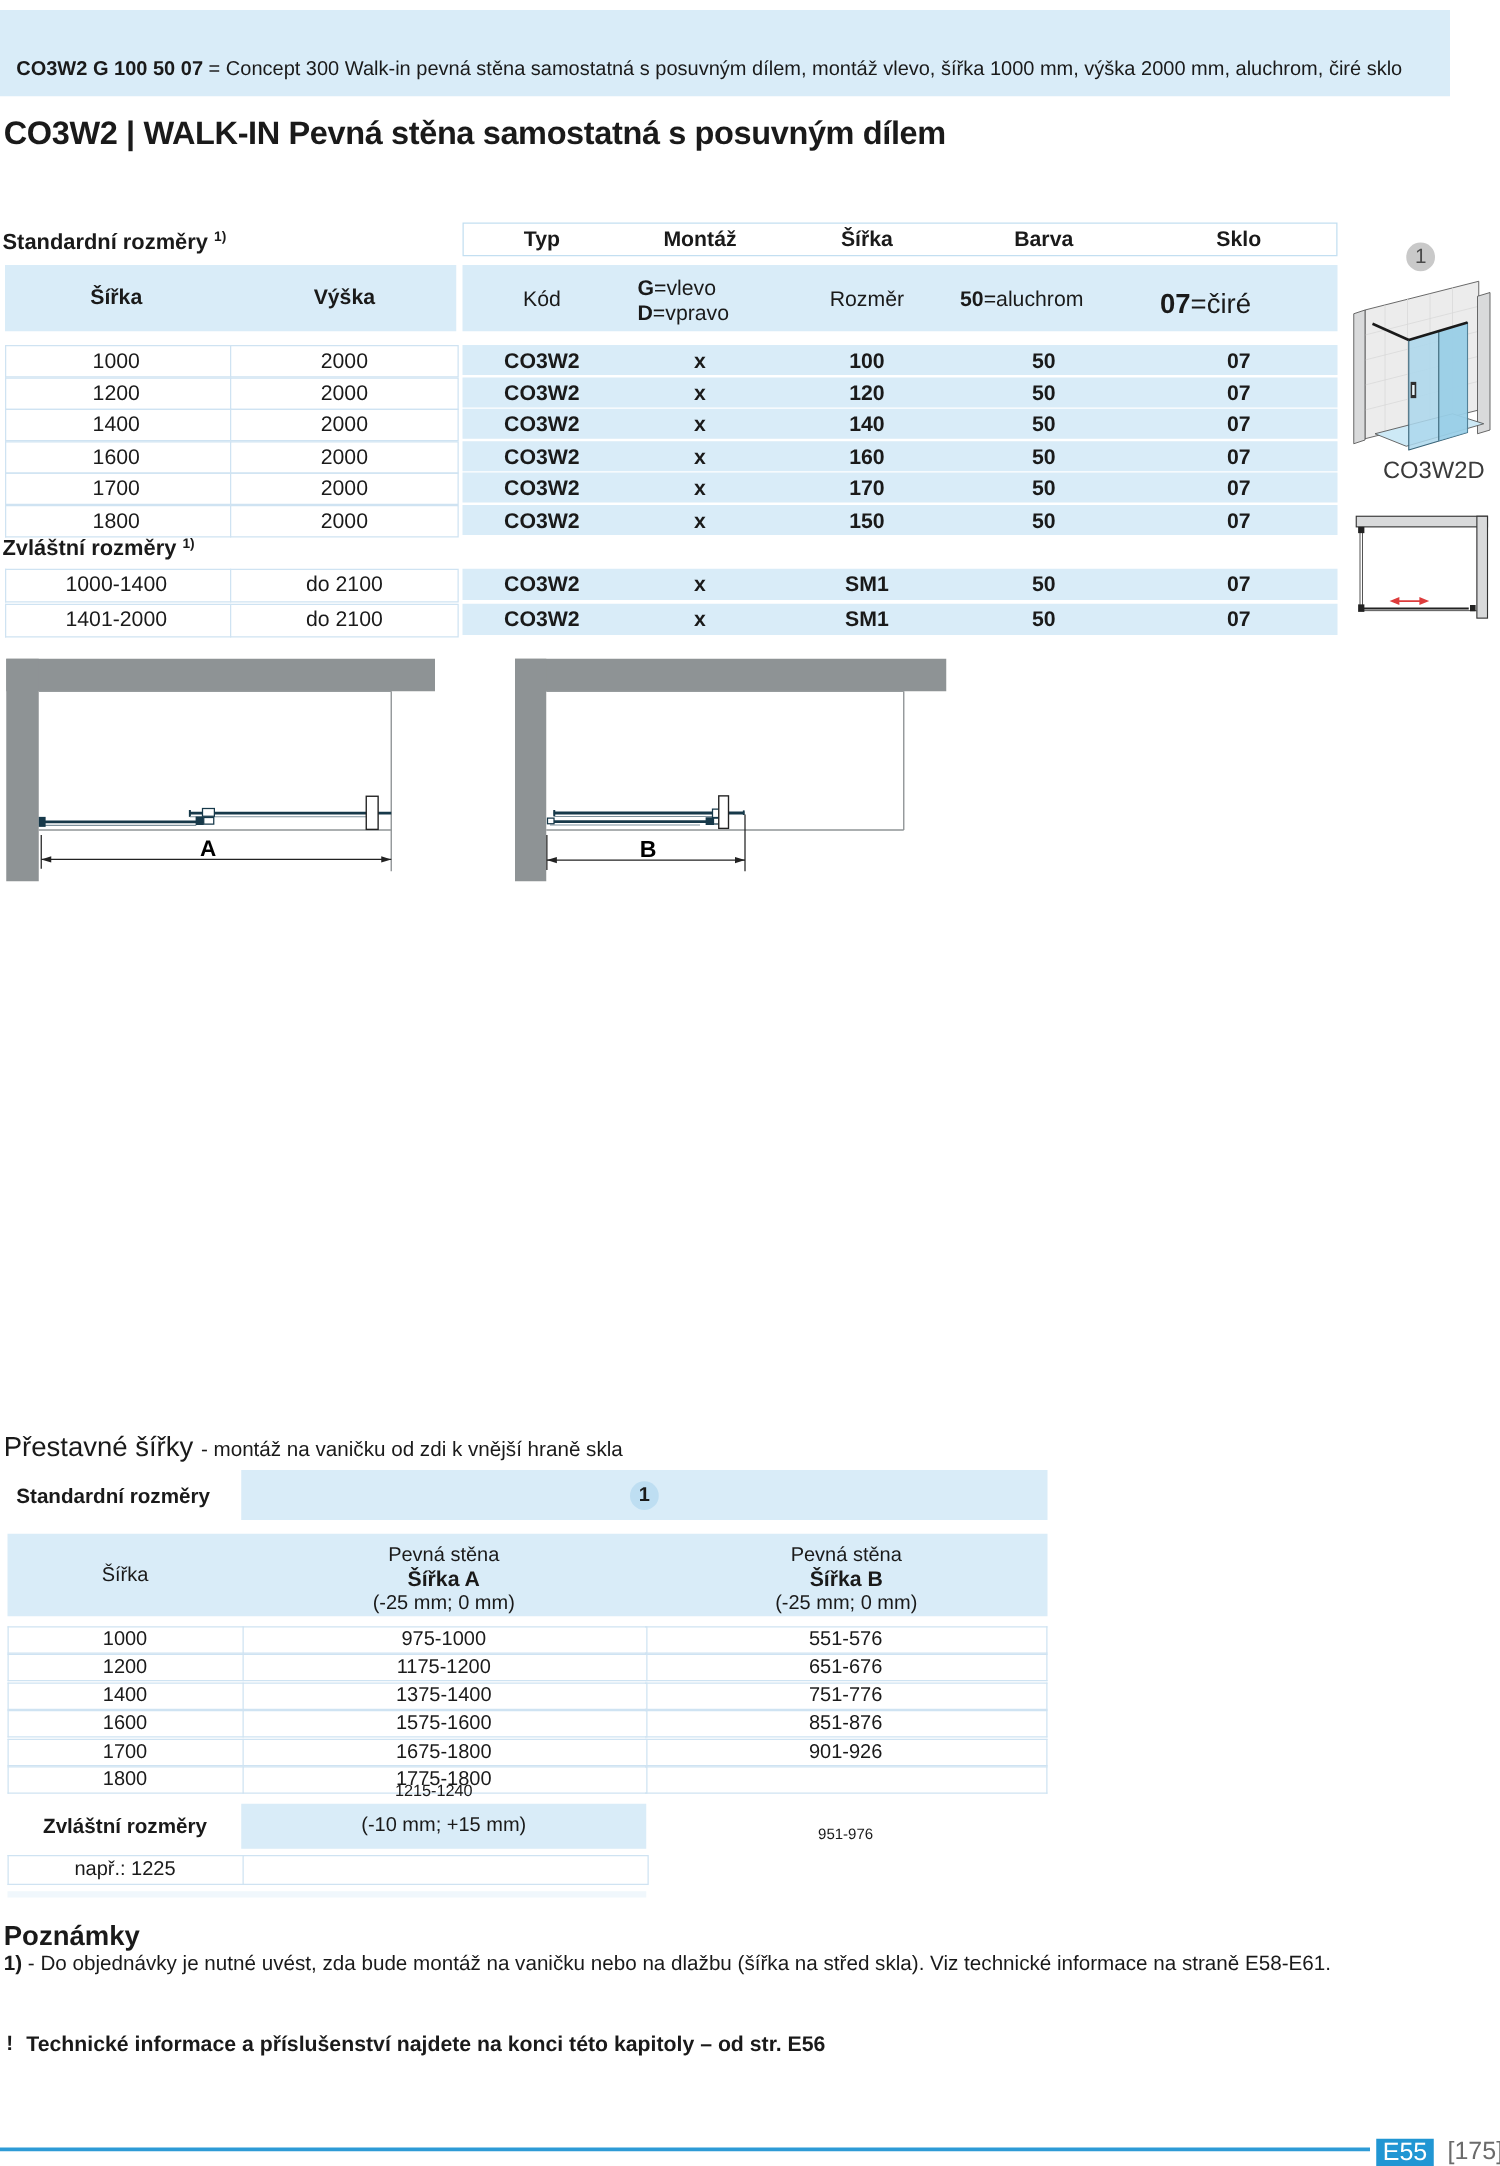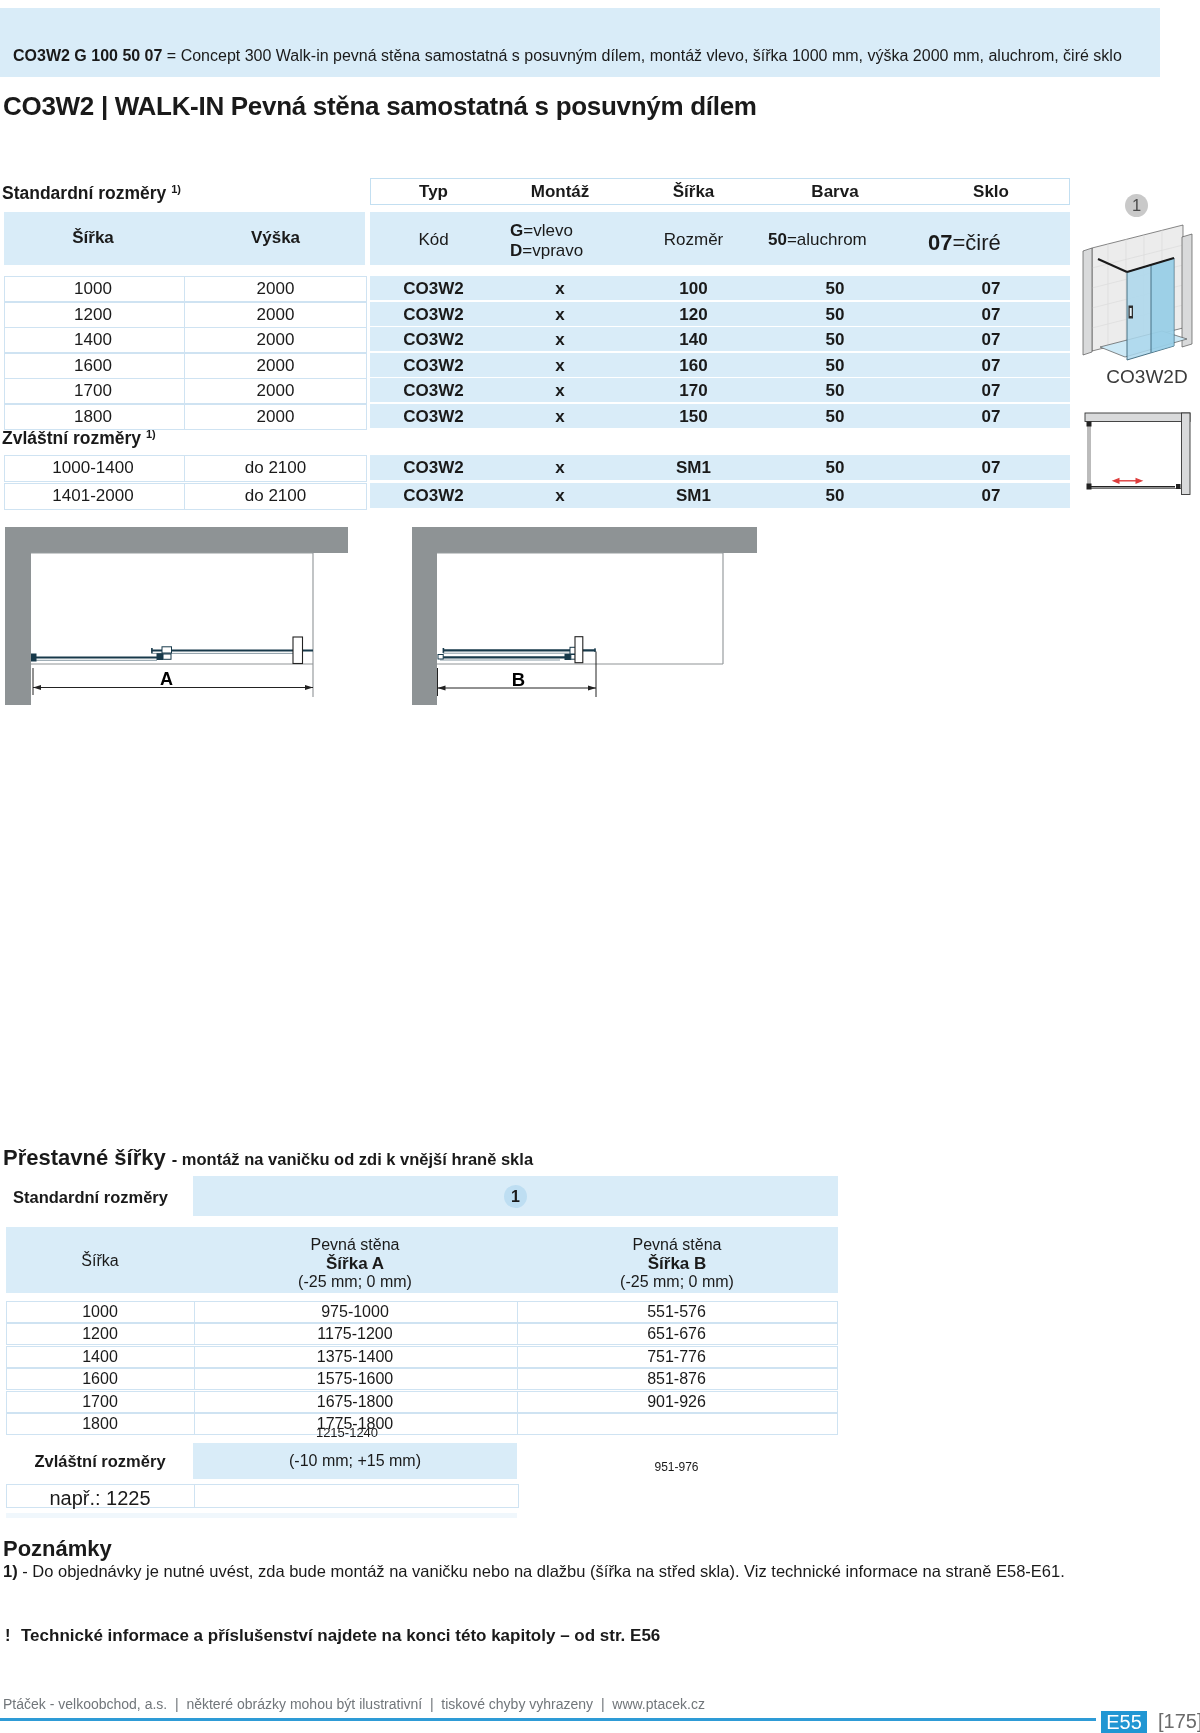--- a/index.html
+++ b/index.html
@@ -198,21 +198,21 @@
 <g stroke="#222" stroke-width="1">
 <line x1="437.5" y1="148" x2="437.5" y2="176"></line>
 <line x1="596" y1="131.5" x2="596" y2="177"></line>
 <line x1="437.5" y1="168" x2="596" y2="168"></line>
 </g>
 <polygon points="437.5,168 445.5,165.5 445.5,170.5" fill="#222"></polygon>
 <polygon points="596,168 588,165.5 588,170.5" fill="#222"></polygon>
 <text x="518.5" y="165.5" font-size="18.5" font-weight="bold" text-anchor="middle" font-family="Liberation Sans,sans-serif">B</text>
 </g>
 </svg>
-<div class="abs" style="left:3px;top:1145px;font-size:22px;font-weight:bold">Přestavné šířky <span style="font-size:16.5px">- montáž na vaničku od zdi k vnější hraně skla</span></div>
+<div class="abs" style="left:3px;top:1145px;font-size:22px;font-weight:normal">Přestavné šířky <span style="font-size:16.5px">- montáž na vaničku od zdi k vnější hraně skla</span></div>
 <div class="abs" style="left:193px;top:1176px;width:645px;height:40px;background:#d9ecf8"></div>
 <div class="abs b" style="left:13px;top:1188px;font-size:16.5px">Standardní rozměry</div>
 <div class="abs" style="left:504px;top:1185px;width:23px;height:23px;border-radius:50%;background:#bedef2;font-size:16px;font-weight:bold;text-align:center;line-height:23px">1</div>
 <div class="abs" style="left:6px;top:1227px;width:832px;height:66px;background:#d9ecf8"></div>
 <div class="abs c" style="left:6px;top:1252px;width:188px;font-size:16px">Šířka</div>
 <div class="abs c" style="left:194px;top:1236px;width:322px;font-size:16px;line-height:18.5px">Pevná stěna<br><span class="b" style="font-size:17px">Šířka A</span><br>(-25 mm; 0 mm)</div>
 <div class="abs c" style="left:516px;top:1236px;width:322px;font-size:16px;line-height:18.5px">Pevná stěna<br><span class="b" style="font-size:17px">Šířka B</span><br>(-25 mm; 0 mm)</div>
 <div class="abs" style="left:6px;top:1301.0px;width:188px;height:20px;border:1px solid #cfe3f2;border-right:none"></div>
 <div class="abs" style="left:194px;top:1301.0px;width:322px;height:20px;border:1px solid #cfe3f2"></div>
 <div class="abs" style="left:516px;top:1301.0px;width:321px;height:20px;border:1px solid #cfe3f2;border-left:none"></div>
@@ -247,23 +247,22 @@
 <div class="abs" style="left:194px;top:1413.0000000000005px;width:322px;height:20px;border:1px solid #cfe3f2"></div>
 <div class="abs" style="left:516px;top:1413.0000000000005px;width:321px;height:20px;border:1px solid #cfe3f2;border-left:none"></div>
 <div class="abs c" style="left:6px;top:1415.0000000000005px;width:188px;font-size:16px">1800</div>
 <div class="abs c" style="left:194px;top:1415.0000000000005px;width:322px;font-size:16px">1775-1800</div>
 <div class="abs c" style="left:516px;top:1460px;width:321px;font-size:12px">951-976</div>
 <div class="abs" style="left:193px;top:1443px;width:324px;height:36px;background:#d9ecf8"></div>
 <div class="abs c b" style="left:6px;top:1452px;width:188px;font-size:16.5px">Zvláštní rozměry</div>
 <div class="abs c" style="left:193px;top:1452px;width:324px;font-size:16px">(-10 mm; +15 mm)</div>
 <div class="abs" style="left:6px;top:1484px;width:188px;height:22px;border:1px solid #cfe3f2;border-right:none"></div>
 <div class="abs" style="left:194px;top:1484px;width:323px;height:22px;border:1px solid #cfe3f2"></div>
-<div class="abs c" style="left:6px;top:1487px;width:188px;font-size:20px">např.: 1225</div>
+<div class="abs c" style="left:6px;top:1487px;width:188px;font-size:16px">např.: 1225</div>
 <div class="abs c" style="left:194px;top:1425px;width:306px;font-size:13px">1215-1240</div>
 <div class="abs" style="left:6px;top:1513px;width:511px;height:5px;background:#f0f7fc"></div>
 <div class="abs" style="left:3px;top:1536px;font-size:22px;font-weight:bold">Poznámky</div>
 <div class="abs" style="left:3px;top:1562px;font-size:16.5px"><span class="b">1)</span> - Do objednávky je nutné uvést, zda bude montáž na vaničku nebo na dlažbu (šířka na střed skla). Viz technické informace na straně E58-E61.</div>
 <div class="abs b" style="left:5px;top:1626px;font-size:16.5px">!</div>
 <div class="abs b" style="left:21px;top:1626px;font-size:17px">Technické informace a příslušenství najdete na konci této kapitoly – od str. E56</div>
-<div class="abs" style="left:3px;top:1696px;font-size:14px;color:#71767a">Ptáček - velkoobchod, a.s.&nbsp; | &nbsp;některé obrázky mohou být ilustrativní&nbsp; | &nbsp;tiskové chyby vyhrazeny&nbsp; | &nbsp;www.ptacek.cz</div>
 <div class="abs" style="left:0;top:1718px;width:1096px;height:2.5px;background:#2e9bd6"></div>
 <div class="abs c" style="left:1101px;top:1711px;width:46px;height:22px;background:#2196d3;color:#fff;font-size:20px;line-height:22px">E55</div>
 <div class="abs" style="left:1158px;top:1710px;font-size:20px;color:#6b6b6b">[175]</div>
 </div>
 </body></html>

